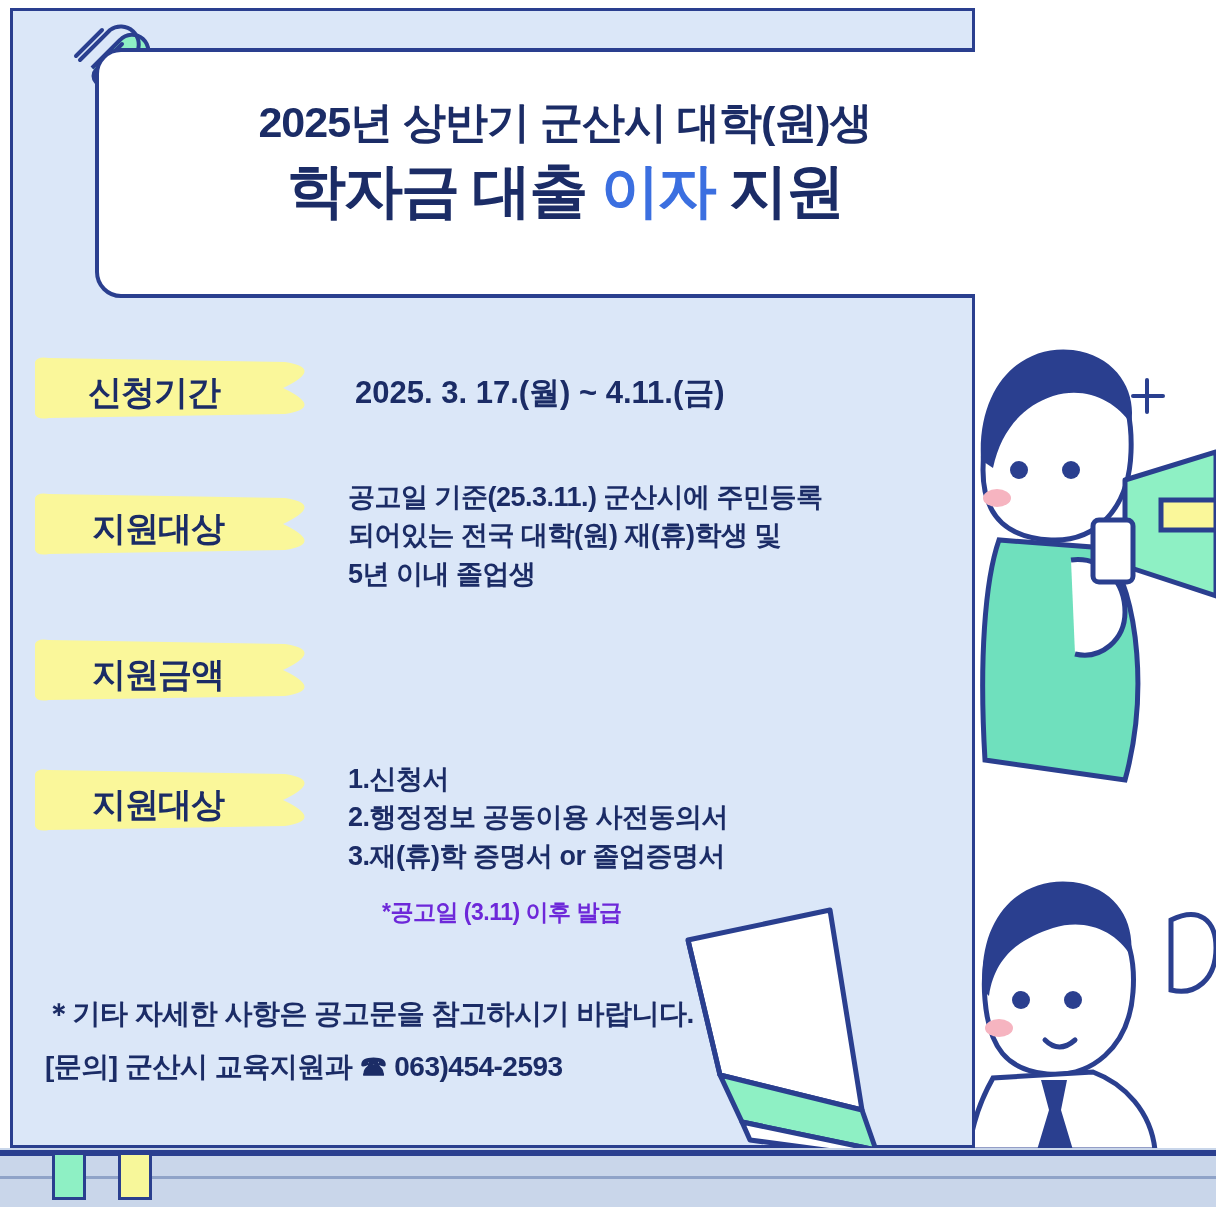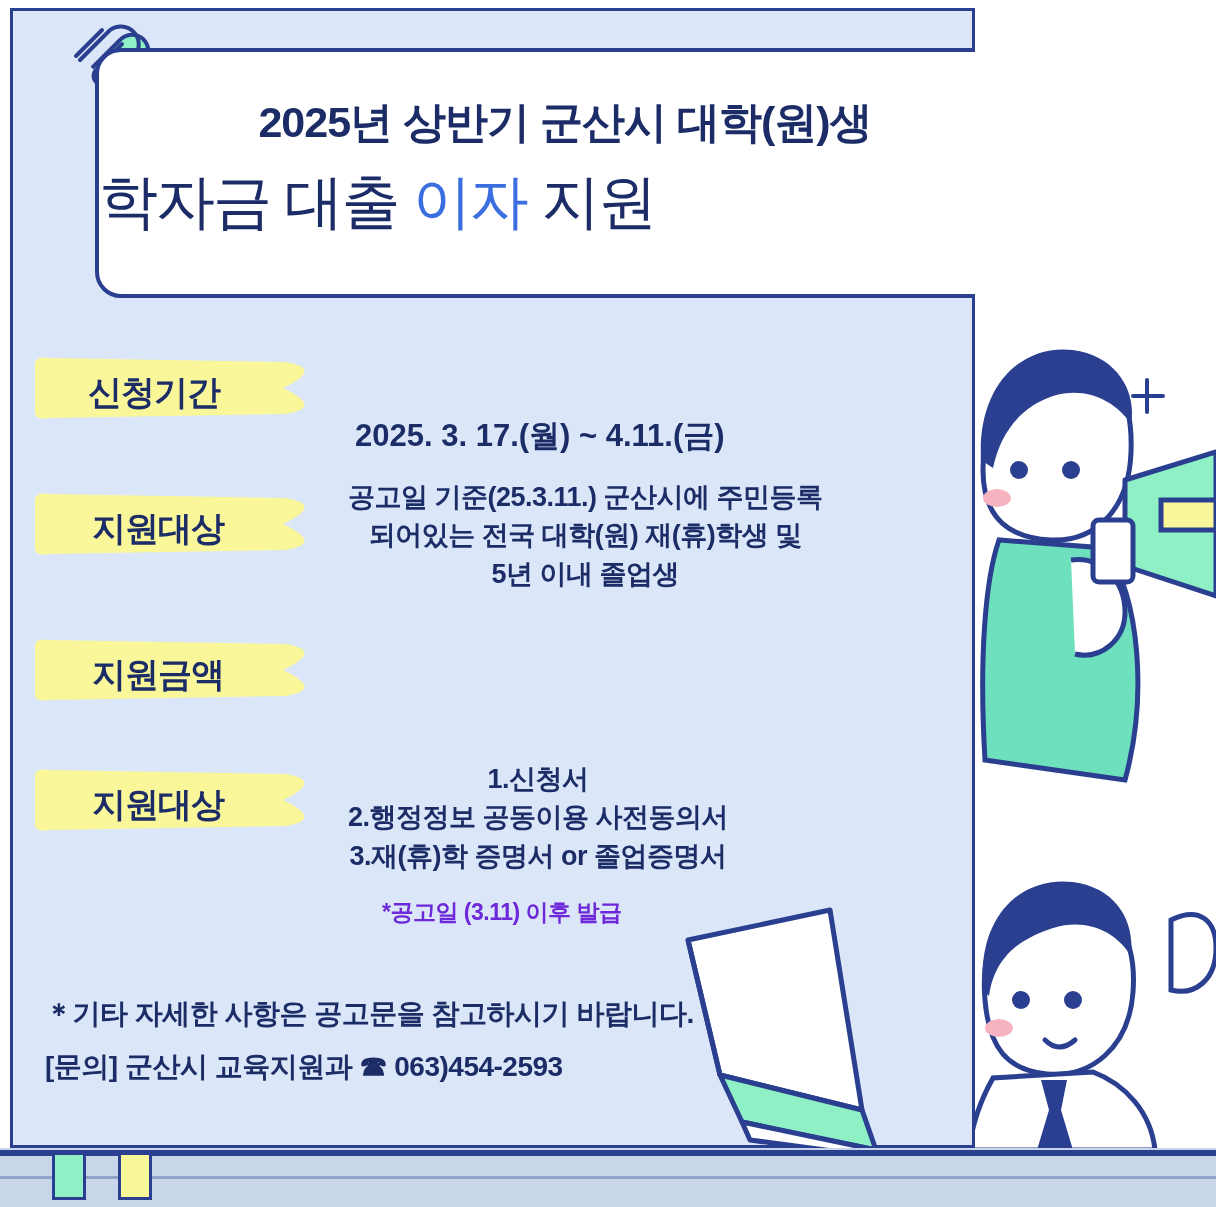--- a/index.html
+++ b/index.html
@@ -52,39 +52,38 @@
   }
   .title-dot{
     position:absolute;right:24px;top:22px;width:10px;height:10px;
     border:2px solid #2a3f8f;border-radius:50%;box-sizing:border-box;
   }
   .title-line1{
     position:absolute;left:0;right:0;top:42px;text-align:center;
     font-size:43px;font-weight:bold;color:#1b2c66;letter-spacing:-1px;
   }
   .title-line2{
-    position:absolute;left:0;right:0;top:100px;
-    font-size:59px;font-weight:normal;color:#1b2c66;letter-spacing:-2px;
+    position:absolute;left:0;right:0;top:100px;text-align:center;
+    font-size:59px;font-weight:bold;color:#1b2c66;letter-spacing:-2px;
     white-space:nowrap;
-    margin-top:11px;
   }
   .title-line2 .hl{color:#3b6fe0;}
 
   
   .clip{
     position:absolute;left:62px;top:8px;width:110px;height:90px;
   }
   .tag-shape{
     position:absolute;left:0;top:0;width:100%;height:100%;
   }
 
   .body-text{
     position:absolute;
     font-size:27px;color:#1b2c66;font-weight:bold;letter-spacing:-0.5px;
-    line-height:1.42;white-space:pre-line;text-align:center;
+    line-height:1.42;white-space:pre-line;
   }
   .period-text{
     position:absolute;
     font-size:31px;color:#1b2c66;font-weight:bold;letter-spacing:0px;
   }
   .note-red{
     position:absolute;
     font-size:23px;color:#6d28d9;font-weight:bold;letter-spacing:-0.5px;
   }
   .footer1{
@@ -123,21 +122,21 @@
       <span>학자금 대출 </span><span class="hl">이자</span><span> 지원</span>
     </div>
   </div>
 
   <div>
     <svg class="tag-shape" style="position:absolute;left:35px;top:356px;width:290px;height:64px;" viewBox="0 0 290 64" preserveAspectRatio="none">
       <path d="M0 6 Q2 0 14 2 L250 6 Q290 12 248 32 Q290 52 250 58 L14 62 Q2 64 0 58 Z" fill="#faf79a"></path>
     </svg>
     <div style="position:absolute;left:88px;top:370px;font-size:34px;font-weight:bold;color:#1b2c66;letter-spacing:-1px;">신청기간</div>
   </div>
-  <div class="period-text" style="left:355px;top:372px;margin-top:43px;">2025. 3. 17.(월) ~ 4.11.(금)</div>
+  <div class="period-text" style="left:355px;top:372px;">2025. 3. 17.(월) ~ 4.11.(금)</div>
 
   <div>
     <svg class="tag-shape" style="position:absolute;left:35px;top:492px;width:290px;height:64px;" viewBox="0 0 290 64" preserveAspectRatio="none">
       <path d="M0 6 Q2 0 14 2 L250 6 Q290 12 248 32 Q290 52 250 58 L14 62 Q2 64 0 58 Z" fill="#faf79a"></path>
     </svg>
     <div style="position:absolute;left:92px;top:506px;font-size:34px;font-weight:bold;color:#1b2c66;letter-spacing:-1px;">지원대상</div>
   </div>
   <div class="body-text" style="left:348px;top:478px;">공고일 기준(25.3.11.) 군산시에 주민등록
 되어있는 전국 대학(원) 재(휴)학생 및
 5년 이내 졸업생</div>

